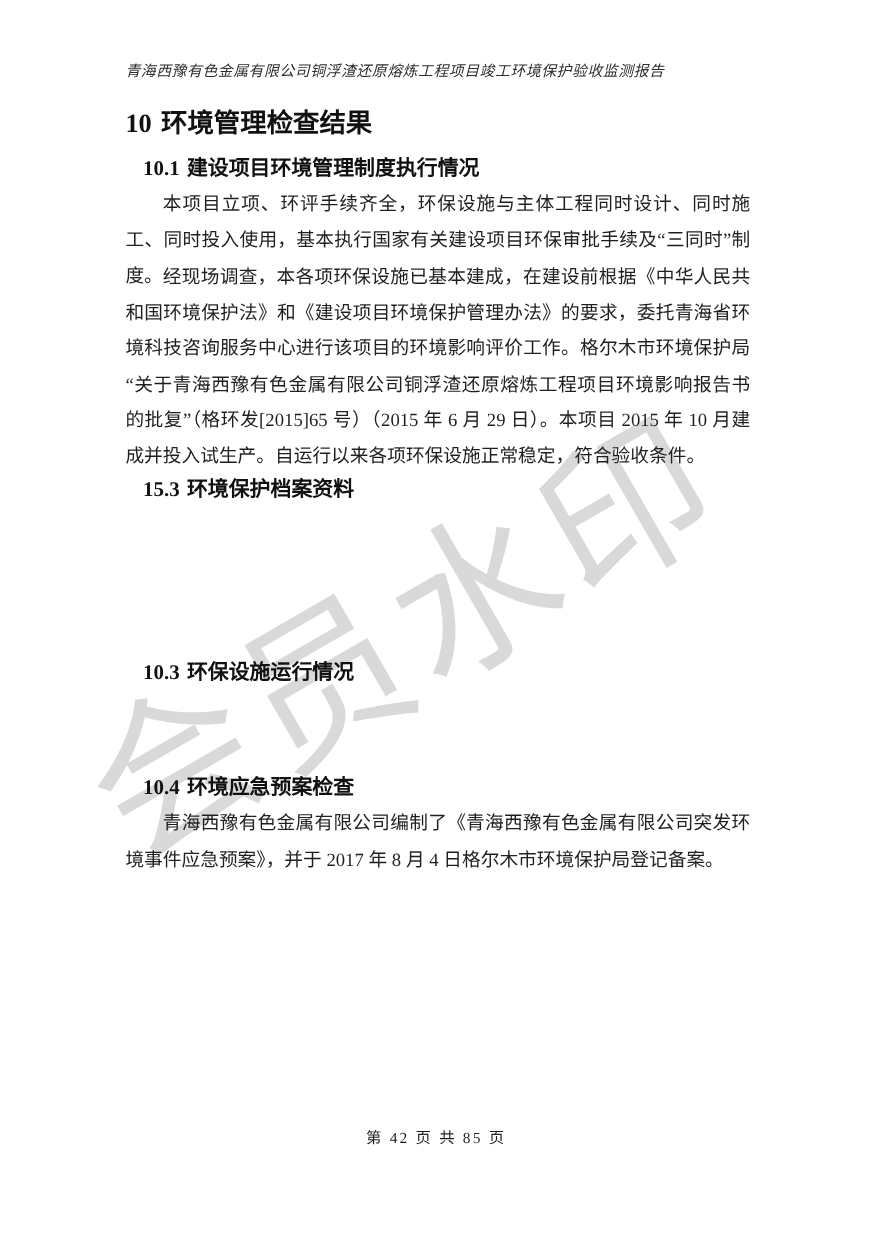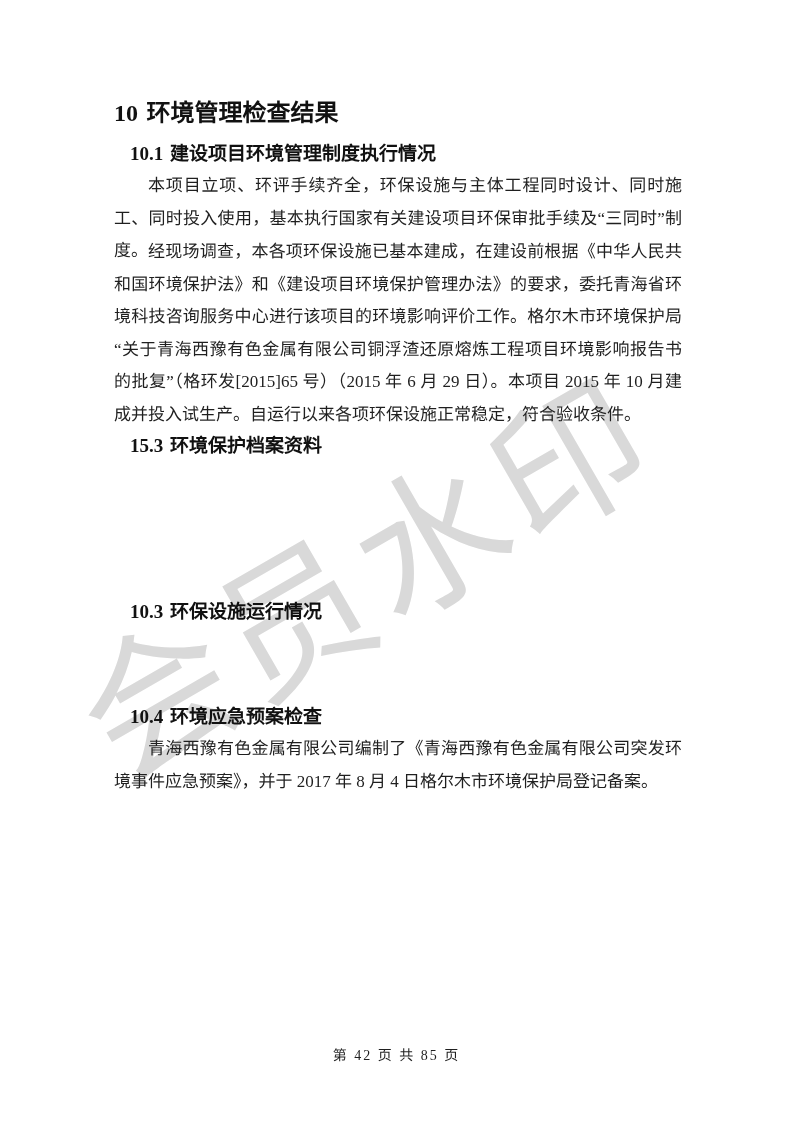--- a/index.html
+++ b/index.html
@@ -95,32 +95,32 @@
     position: absolute;
     left: 0;
     right: 0;
     top: 1026px;
     text-align: center;
     font-size: 14px;
     line-height: 20px;
     color: #1f1f1f;
     z-index: 1;
     letter-spacing: 2px;
-    margin-top: 20px;
   }
 </style>
 </head>
 <body>
 
 <div class="page">
 
   <div class="watermark">会员水印</div>
 
   <div class="content">
 
+    <div class="running-header">青海西豫有色金属有限公司铜浮渣还原熔炼工程项目竣工环境保护验收监测报告</div>
 
     <div class="chapter-heading">
       <span>10</span><span class="num-gap"></span><span>环境管理检查结果</span>
     </div>
 
     <div class="section-heading h-10-1">
       <span>10.1</span><span class="num-gap"></span><span>建设项目环境管理制度执行情况</span>
     </div>
 
     <p class="body-para p-1-1">本项目立项、环评手续齐全，环保设施与主体工程同时设计、同时施工、同时投入使用，基本执行国家有关建设项目环保审批手续及“三同时”制度。</p>

